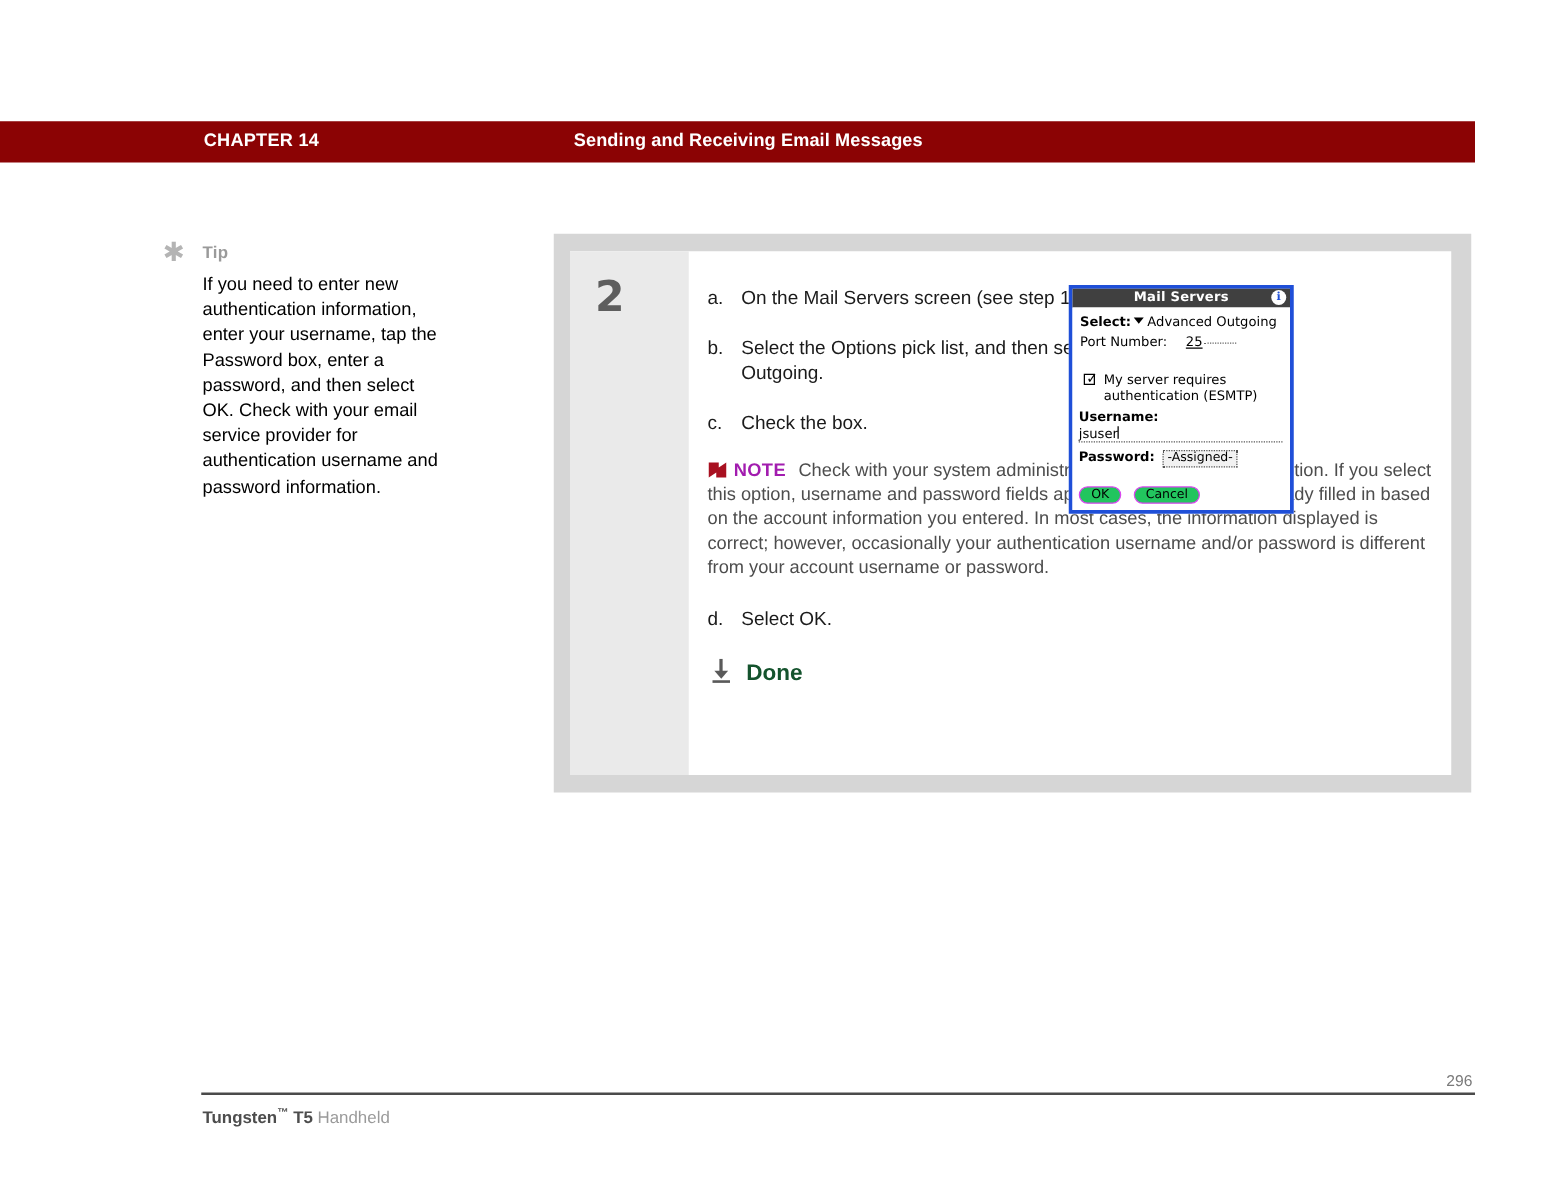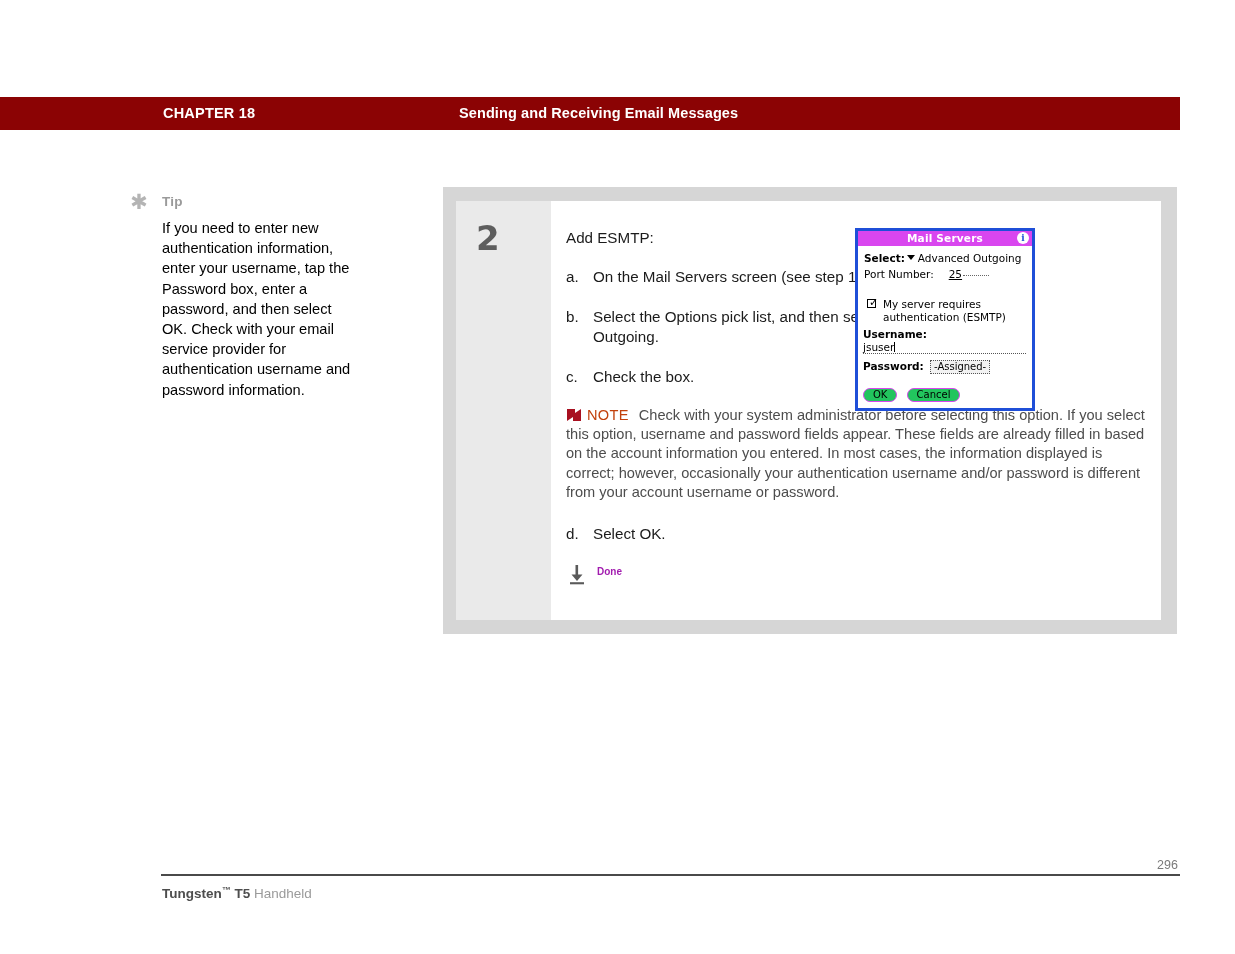--- a/index.html
+++ b/index.html
@@ -157,22 +157,22 @@
     margin-top: 2px;
   }
   .note-flag {
     display: inline-block;
     width: 17px;
     height: 14px;
     vertical-align: -2px;
     margin-right: 4px;
   }
   .note-word {
-    font-weight: normal;
-    color: #c2410c;
+    font-weight: bold;
+    color: #a21caf;
     font-size: 14.6px;
     letter-spacing: 0.3px;
   }
   .note-gap { display:inline-block; width:10px; }
 
   .sub-step-d {
     position: relative;
     padding-left: 27px;
     font-size: 15.2px;
     line-height: 20.5px;
@@ -190,41 +190,41 @@
     position: absolute;
     left: 2px;
     top: 0px;
     width: 18px;
     height: 20px;
   }
   .done-label {
     position: absolute;
     left: 31px;
     top: 1px;
-    font-size: 10px;
-    font-weight: bold;
-    color: #a21caf;
+    font-size: 18px;
+    font-weight: bold;
+    color: #14532d;
   }
 
   
   .pda {
     position: absolute;
     left: 855px;
     top: 228px;
     width: 180px;
     height: 183px;
     border: 3px solid #1f4fd8;
     background: #ffffff;
     box-sizing: border-box;
     font-family: "DejaVu Sans", sans-serif;
   }
   .pda-titlebar {
     position: relative;
     height: 15px;
-    background: #d946ef;
+    background: #404040;
     color: #ffffff;
   }
   .pda-title {
     position: absolute;
     left: 0; right: 0; top: 1px;
     text-align: center;
     font-size: 10.5px;
     font-weight: bold;
     letter-spacing: 0.2px;
   }
@@ -397,39 +397,38 @@
     left: 1157px;
     top: 858px;
     font-size: 12.5px;
     color: #7a7a7a;
   }
 </style>
 </head>
 <body>
 
 <div class="header-band"></div>
-<div class="header-chapter">CHAPTER 18</div>
+<div class="header-chapter">CHAPTER 14</div>
 <div class="header-title">Sending and Receiving Email Messages</div>
 
 <div class="tip-block">
   <div class="tip-head">
     <span class="tip-asterisk">✱</span>
     <span class="tip-label">Tip</span>
   </div>
   <div class="tip-body">If you need to enter new authentication information, enter your username, tap the Password box, enter a password, and then select OK. Check with your email service provider for authentication username and password information.</div>
 </div>
 
 <div class="card-outer">
   <div class="card-inner">
     <div class="card-numcol">
       <span class="card-num">2</span>
     </div>
 
     <div class="card-body">
-      <div class="step-intro">Add ESMTP:</div>
 
       <div class="sub-step">
         <span class="marker">a.</span>
         <span>On the Mail Servers screen (see step 1), select Details.</span>
       </div>
 
       <div class="sub-step">
         <span class="marker">b.</span>
         <span>Select the Options pick list, and then select Advanced Outgoing.</span>
       </div>

